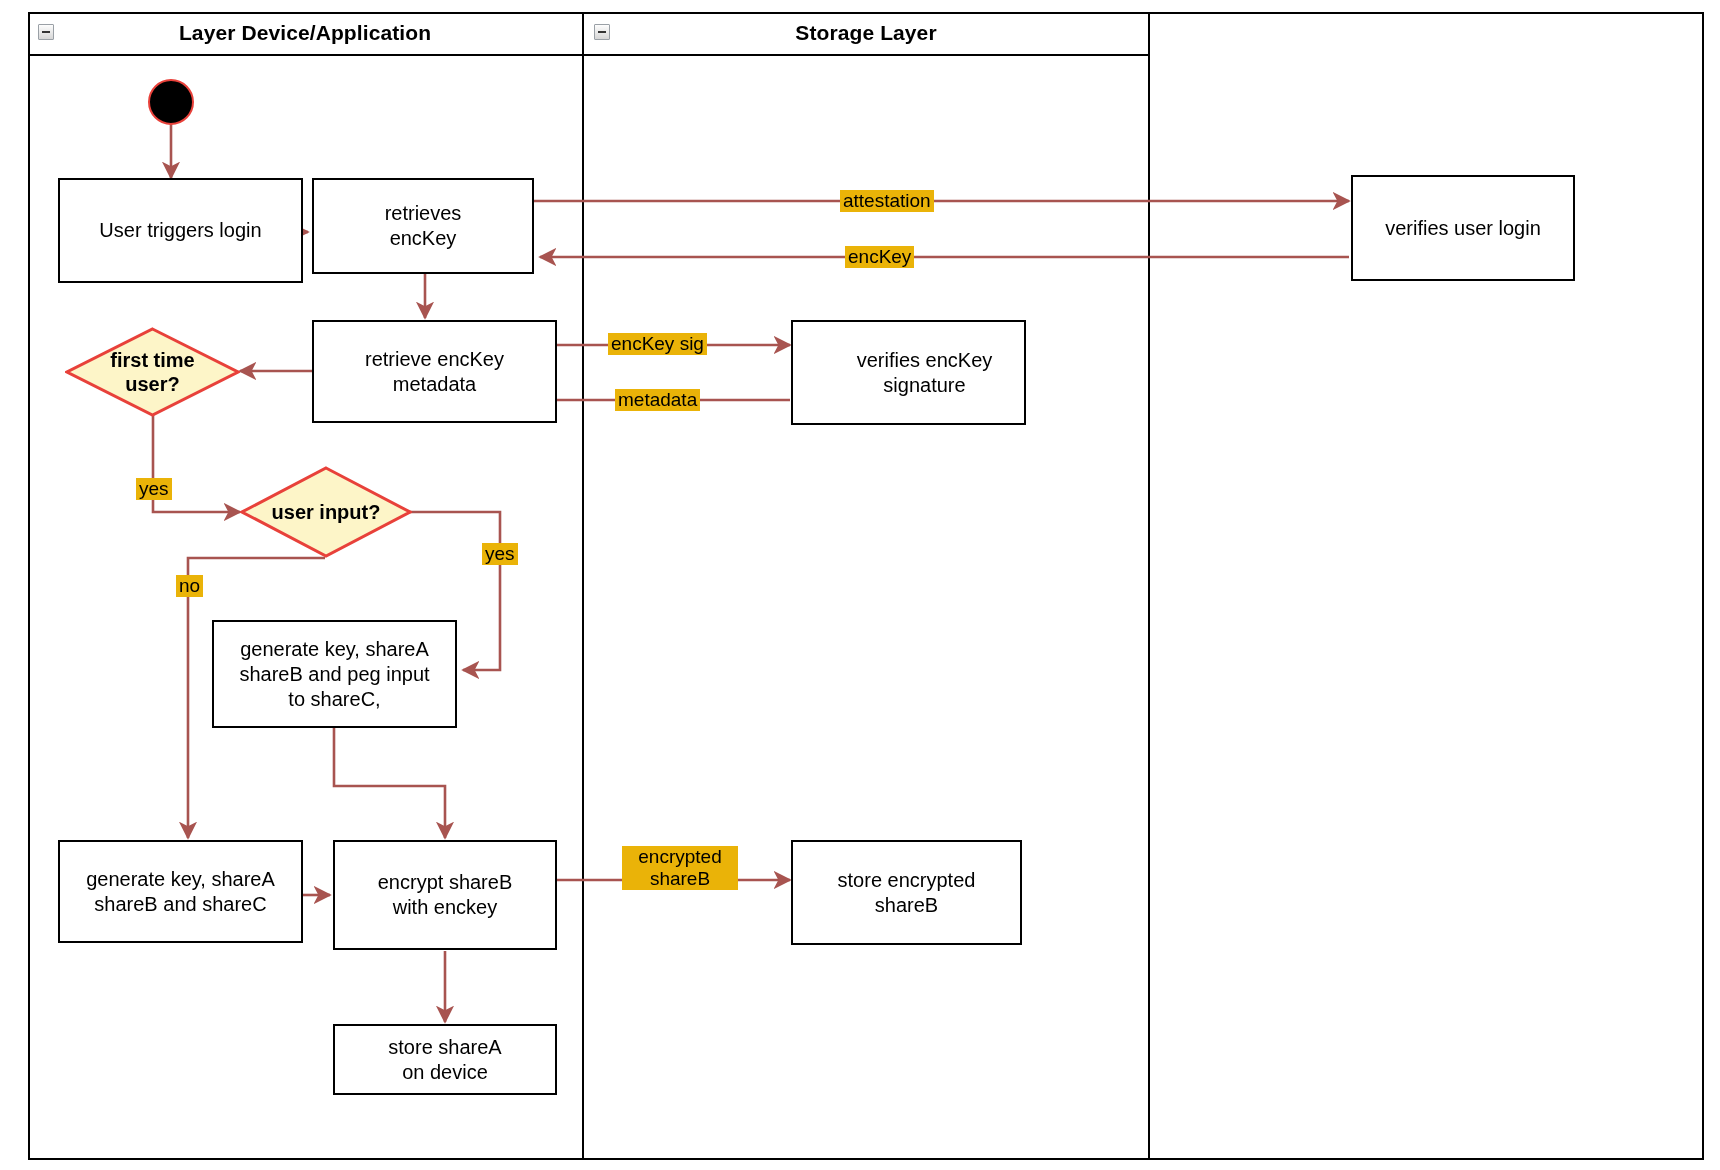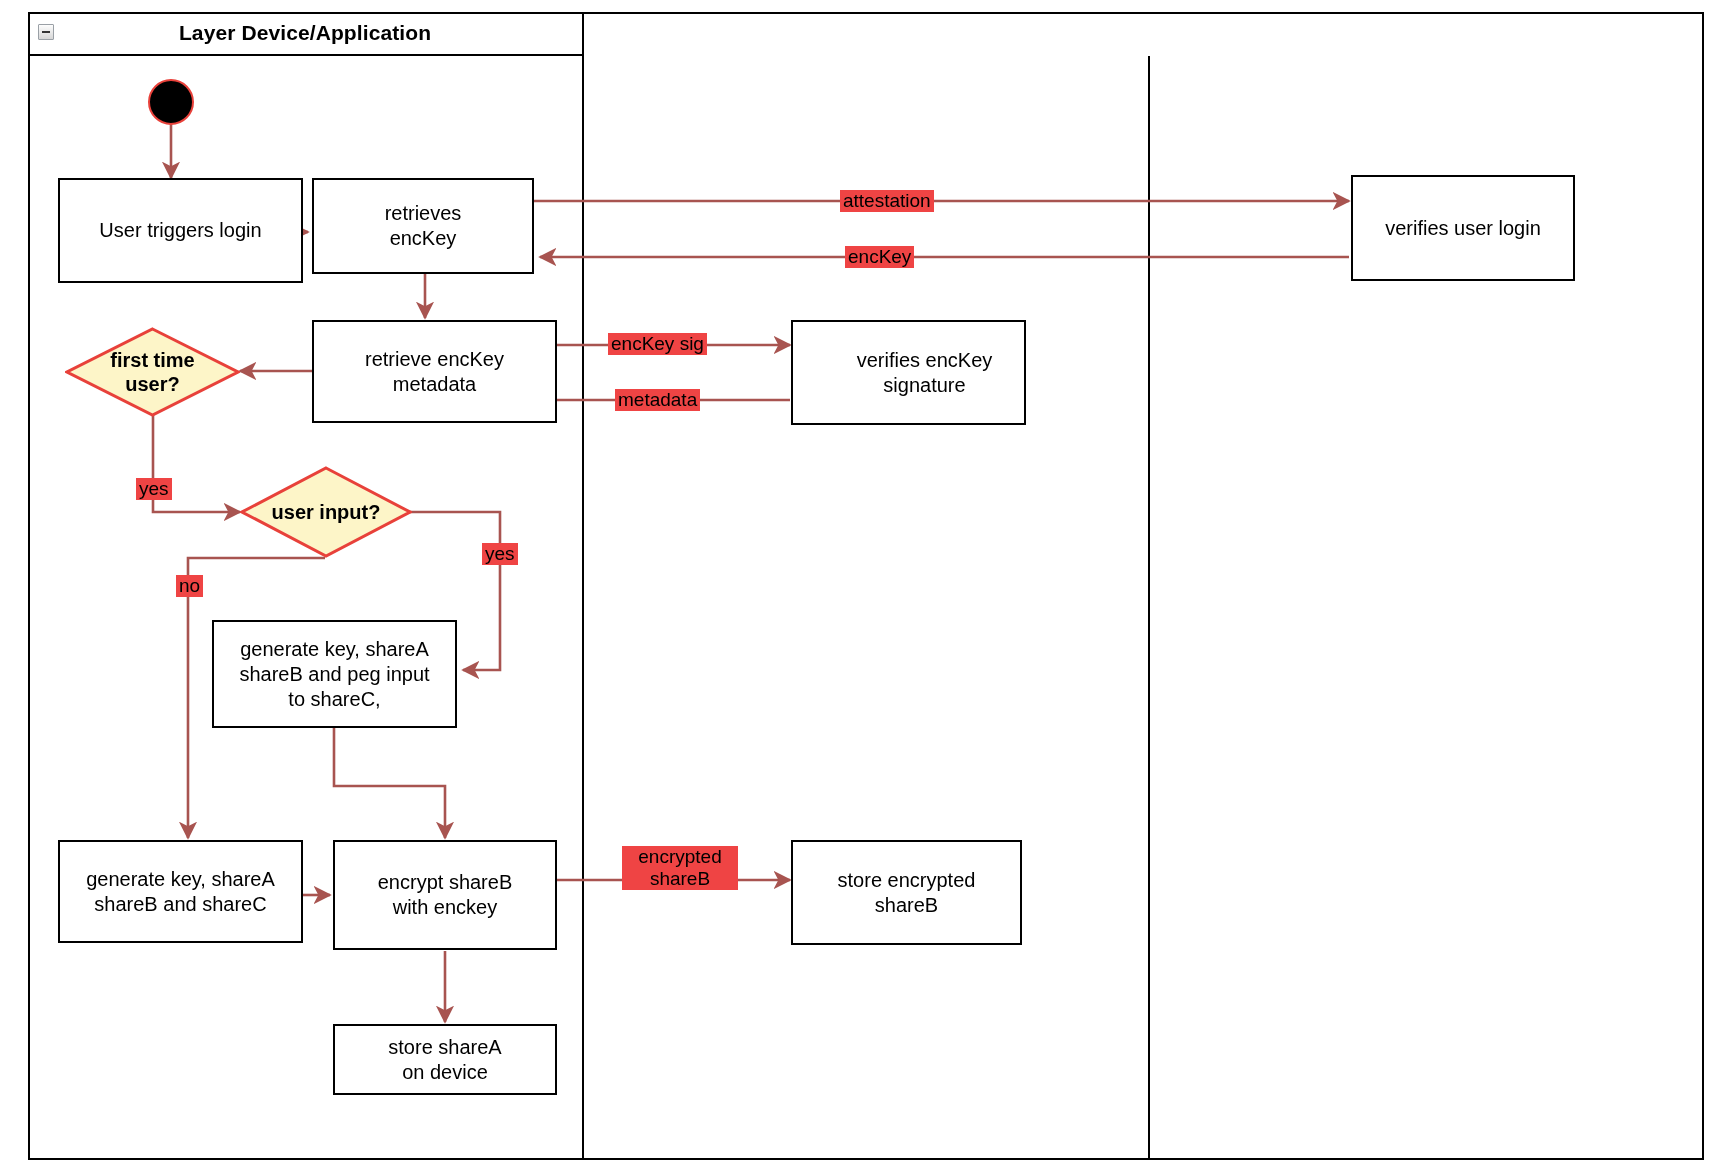--- a/index.html
+++ b/index.html
@@ -133,37 +133,41 @@
     width: 1720px;
     height: 1170px;
     pointer-events: none;
   }
 
   
   .edge-label {
     position: absolute;
     font-size: 19px;
     color: #000000;
-    background: #ef4444;
+    background: #eab308;
     padding: 0 3px;
     line-height: 1.15;
     text-align: center;
     white-space: pre-line;
   }
 </style>
 </head>
 <body>
 
 <div id="canvas">
 
   <div class="lane-frame"></div>
 
   <div class="lane-header" style="left:28px; width:556px;">
     <span class="collapse-icon"></span>
     <span class="lane-title">Layer Device/Application</span>
+  </div>
+  <div class="lane-header" style="left:584px; width:566px;">
+    <span class="collapse-icon"></span>
+    <span class="lane-title">Storage Layer</span>
   </div>
 
   <div class="lane-body" style="left:28px; width:556px;"></div>
   <div class="lane-body" style="left:584px; width:566px;"></div>
   <div class="lane-body last" style="left:1150px; width:554px;"></div>
 
   <svg id="edges" viewBox="0 0 1720 1170" xmlns="http://www.w3.org/2000/svg">
     <defs>
       <marker id="arrow" viewBox="0 0 10 10" refX="9" refY="5" markerWidth="7" markerHeight="7" orient="auto-start-reverse">
         <path d="M 0 0 L 10 5 L 0 10 L 2.6 5 z" fill="#a85450"></path>

